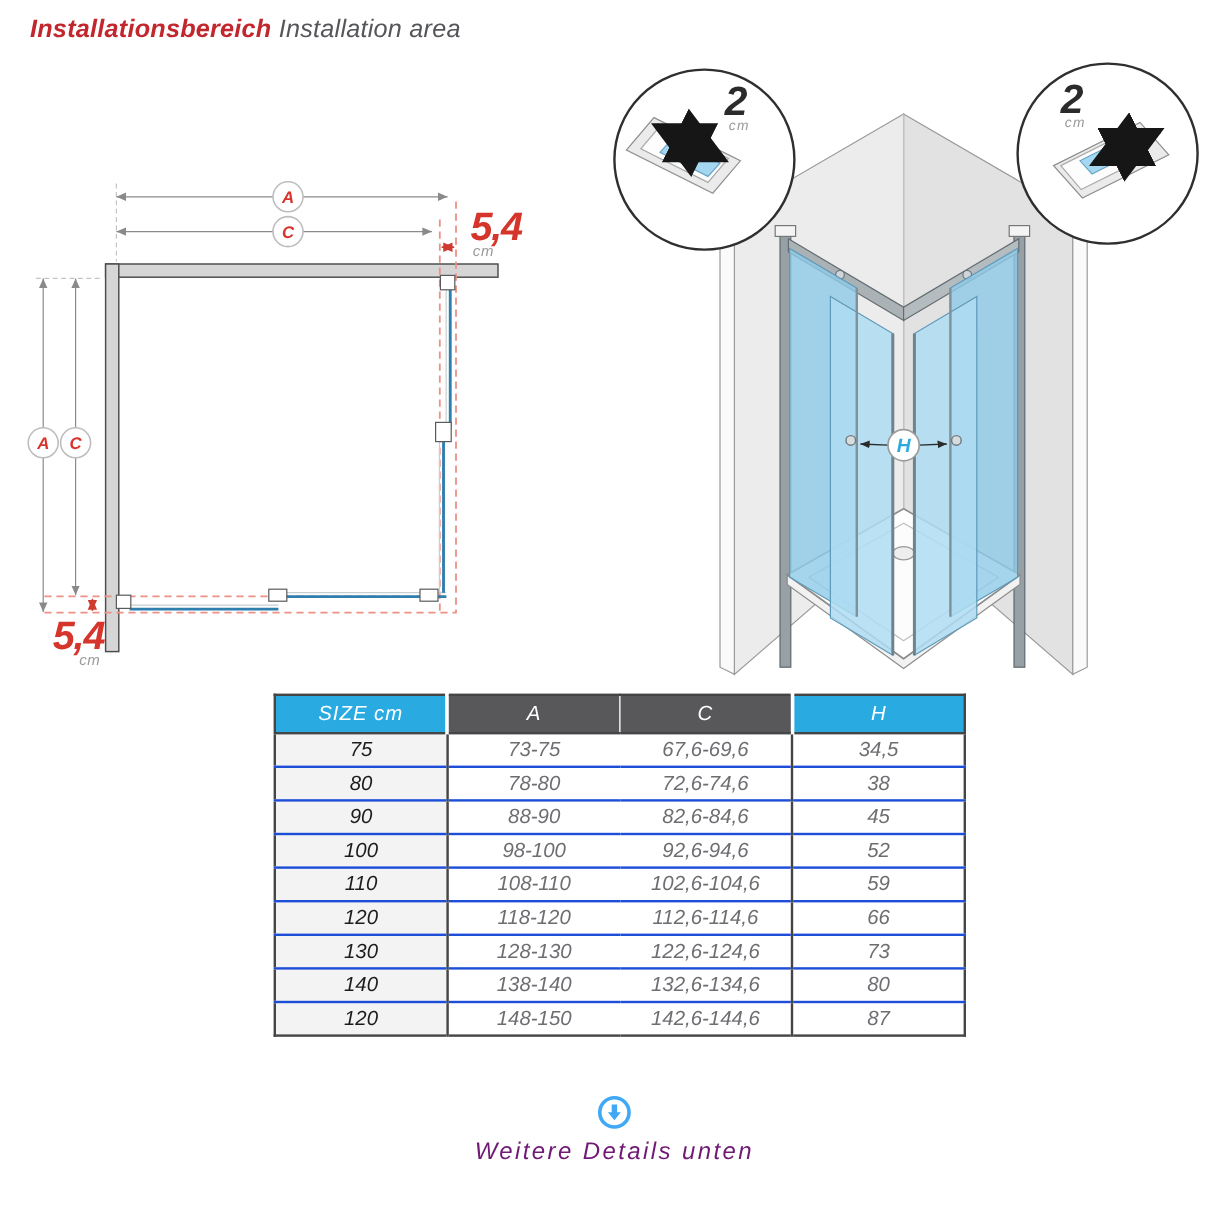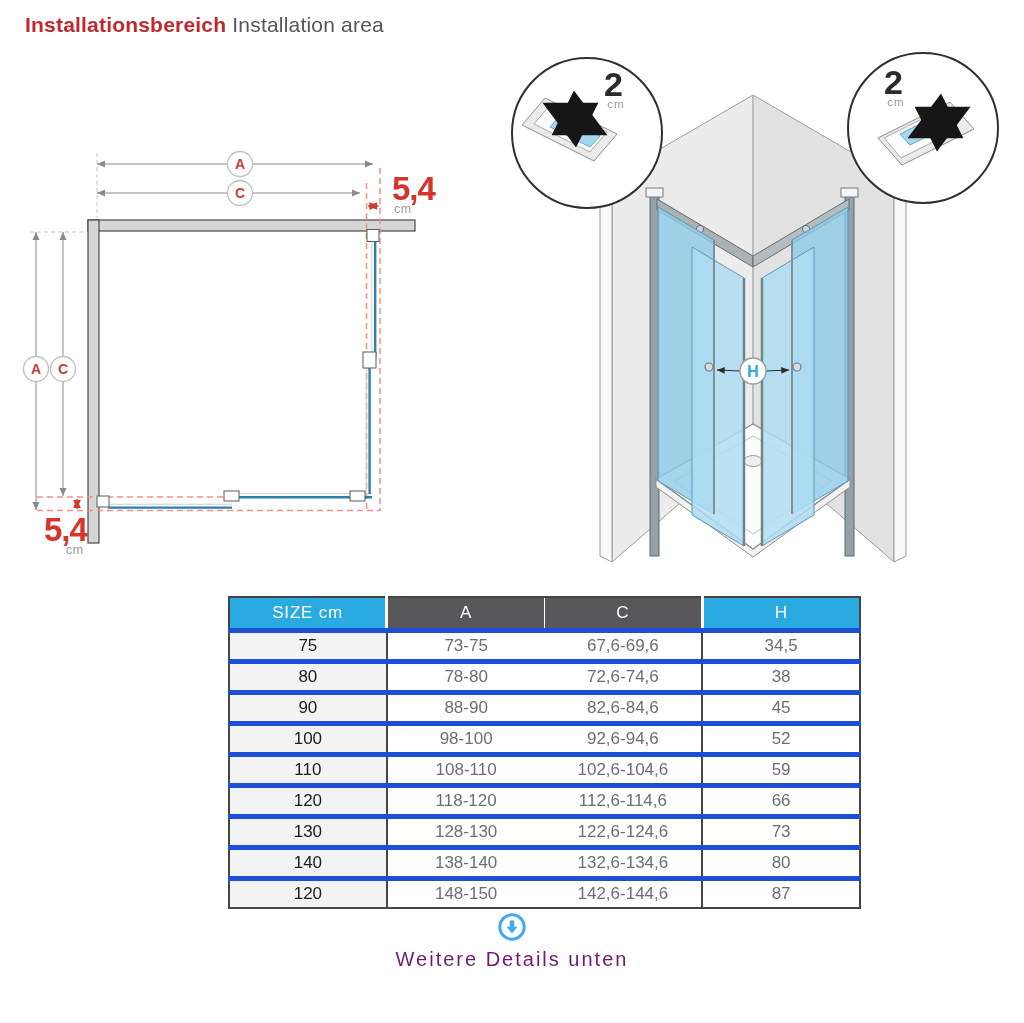--- a/index.html
+++ b/index.html
@@ -1,17 +1,17 @@
 <!DOCTYPE html>
 <html><head>
 <meta charset="utf-8">
 <style>
   html,body{margin:0;padding:0;background:#fff;}
   .page{position:relative;width:1024px;height:1023px;background:#fff;overflow:hidden;
-        font-family:"Liberation Sans",sans-serif;}
+        font-family:"Liberation Sans",sans-serif;font-style:italic;}
 
   
   .title-block{position:absolute;left:25px;top:12px;}
   .title-block h1{margin:0;font-size:21px;line-height:25px;font-weight:700;letter-spacing:.2px;}
   .t-de{color:#c1272d;}
   .t-en{color:#55565a;font-weight:400;}
   .subtitle{margin:3px 0 0 0;font-size:12.5px;color:#9c9ca0;letter-spacing:.3px;}
 
   
   .plan-svg{position:absolute;left:20px;top:130px;}
@@ -23,31 +23,31 @@
   .gdash{stroke:#c4c4c4;stroke-width:1;fill:none;stroke-dasharray:4 3;}
   .dimline{stroke:#8a8a8a;stroke-width:1;}
   .bluepane{stroke:#2f7fae;stroke-width:2.4;fill:none;}
   .panecase{stroke:#c9ced1;stroke-width:1;fill:none;}
   .connbox{fill:#fff;stroke:#5a5a5a;stroke-width:1;}
   .big2{fill:#2b2b2b;font-size:34px;font-weight:700;text-anchor:middle;letter-spacing:-1px;}
   .cm2{fill:#9a9a9a;font-size:11.5px;text-anchor:middle;letter-spacing:1px;}
   .hletter{fill:#29abe2;font-size:16px;font-weight:700;text-anchor:middle;}
 
   
-  .size-table{position:absolute;left:228px;top:596px;width:633px;border-collapse:collapse;
+  .size-table{position:absolute;left:228px;top:578px;width:577px;border-collapse:collapse;
               border:2px solid #454545;table-layout:fixed;padding-left:15px;}
   .size-table th{height:30px;font-size:17px;font-weight:400;letter-spacing:.8px;color:#fff;
                  border-bottom:2px solid #454545;padding:0;}
   .th-blue{background:#29abe2;}
   .th-dark{background:#58585b;}
   .th-a{border-left:3px solid #fff;}
   .th-c{border-left:1.5px solid #fff;}
   .th-h{border-left:3px solid #fff;}
   .size-table td{height:26px;font-size:17px;text-align:center;padding:0;
-                 border-top:5px solid #1d4ed8;color:#6d6e71;background:#fff;}
+                 border-top:2px solid #1d4ed8;color:#6d6e71;background:#fff;}
   .size-table td.col-size{background:#f3f3f3;color:#1c1c1c;border-right:2px solid #454545;}
   .size-table td.col-h{border-left:2px solid #454545;}
 
   
   .footer{position:absolute;left:0;top:912px;width:100%;text-align:center;}
   .headline{margin-top:2px;font-size:20px;color:#701a75;letter-spacing:2px;}
   .translations{margin-top:6px;font-size:13.5px;color:#a5a5a5;letter-spacing:.3px;}
 </style>
 </head>
 <body>

